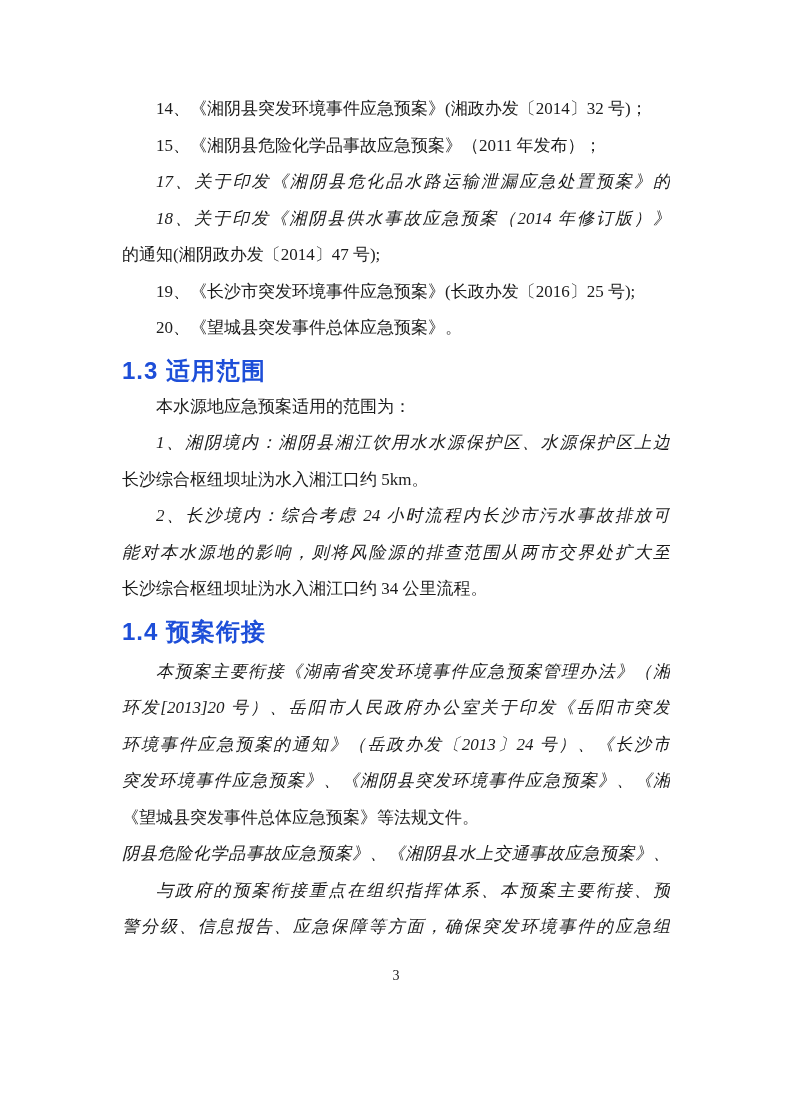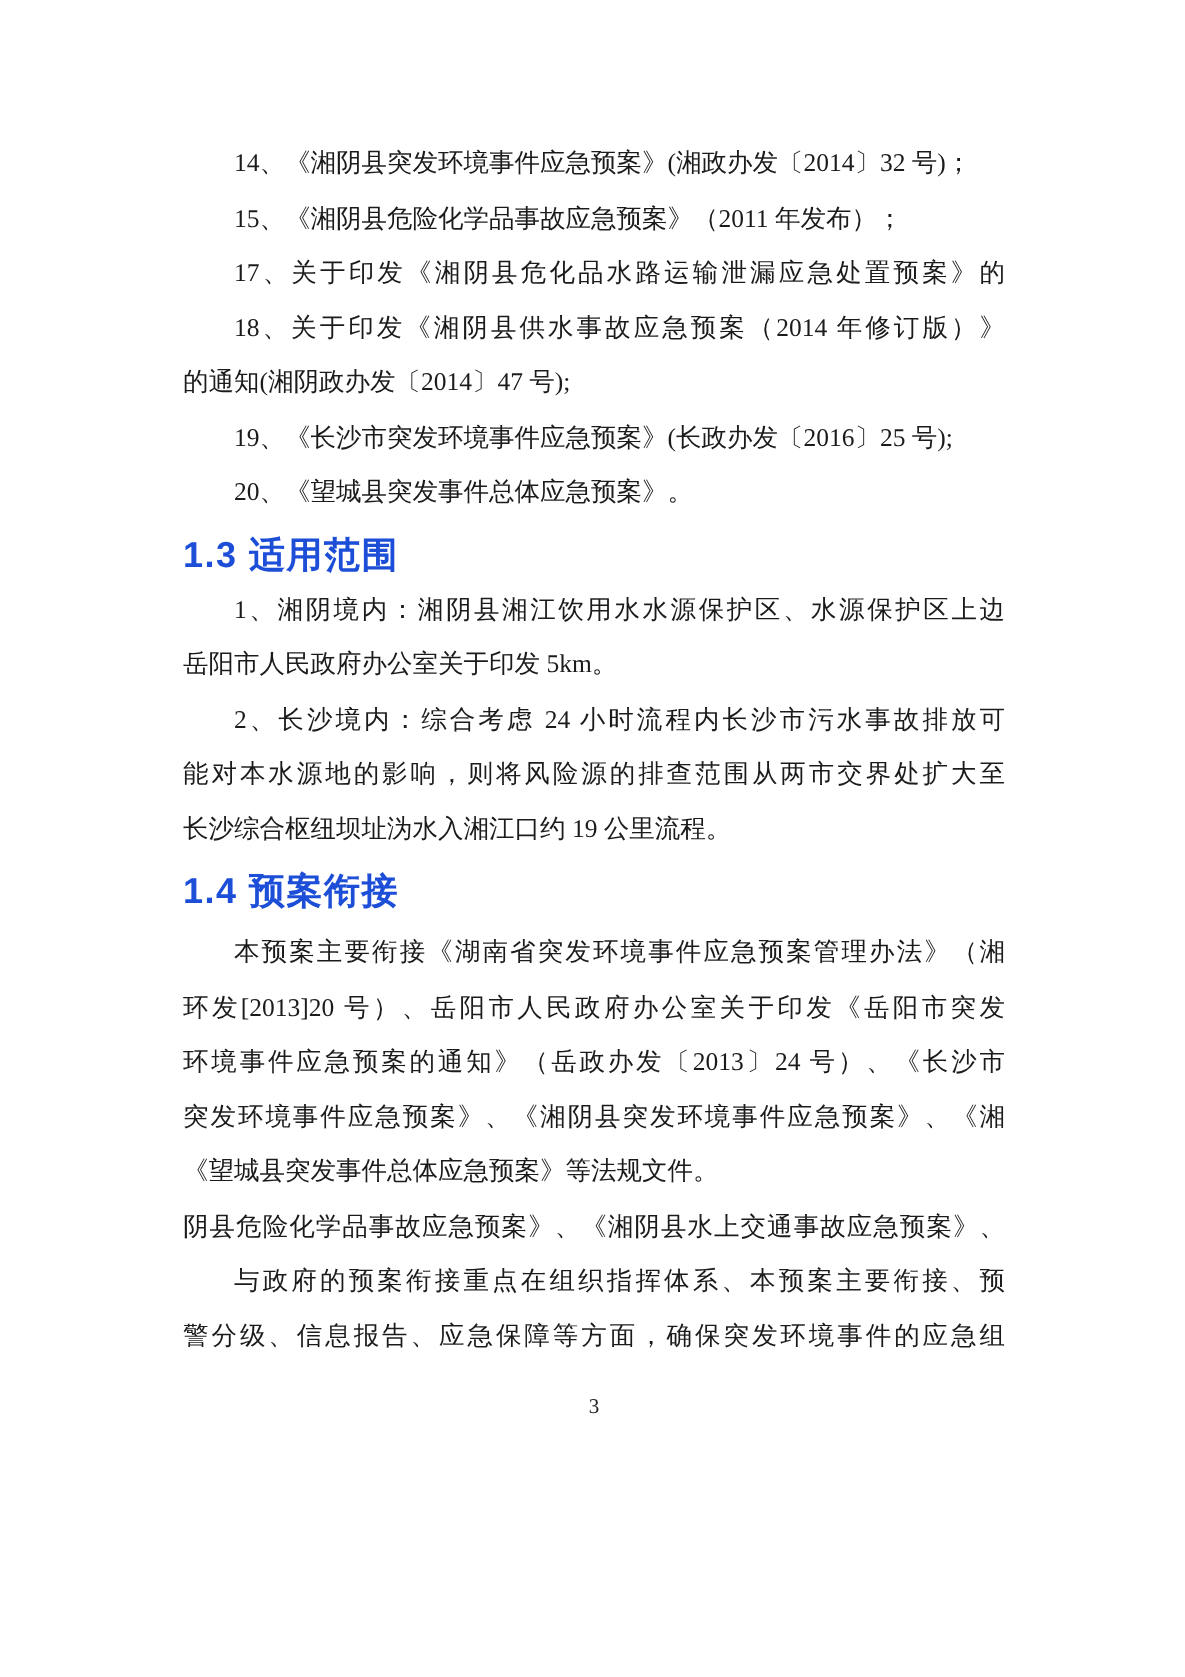--- a/index.html
+++ b/index.html
@@ -24,20 +24,21 @@
     line-height: 36.5px;
     height: 36.5px;
     overflow: hidden;
     text-align: left;
     color: #1b1b1b;
   }
   .ind { text-indent: 2em; }
   .fill {
     text-align: justify;
     text-align-last: justify;
+    font-style: italic;
   }
   .hd {
     font-family: "Liberation Sans", "DejaVu Sans", sans-serif;
     font-weight: 700;
     font-size: 24px;
     line-height: 36px;
     height: 36px;
     margin: 6px 0 0 0;
     color: #1d4ed8;
     letter-spacing: 1px;
@@ -61,25 +62,26 @@
     <p class="ln ind">14、《湘阴县突发环境事件应急预案》(湘政办发〔2014〕32 号)；</p>
     <p class="ln ind">15、《湘阴县危险化学品事故应急预案》（2011 年发布）；</p>
     <p class="ln ind fill">17、关于印发《湘阴县危化品水路运输泄漏应急处置预案》的</p>
     <p class="ln ind fill">18、关于印发《湘阴县供水事故应急预案（2014 年修订版）》</p>
     <p class="ln">的通知(湘阴政办发〔2014〕47 号);</p>
     <p class="ln ind">19、《长沙市突发环境事件应急预案》(长政办发〔2016〕25 号);</p>
     <p class="ln ind">20、《望城县突发事件总体应急预案》。</p>
 
     <h2 class="hd">1.3 适用范围</h2>
 
+    <p class="ln ind">本水源地应急预案适用的范围为：</p>
     <p class="ln ind fill">1、湘阴境内：湘阴县湘江饮用水水源保护区、水源保护区上边</p>
-    <p class="ln">岳阳市人民政府办公室关于印发 5km。</p>
+    <p class="ln">长沙综合枢纽坝址沩水入湘江口约 5km。</p>
     <p class="ln ind fill">2、长沙境内：综合考虑 24 小时流程内长沙市污水事故排放可</p>
     <p class="ln fill">能对本水源地的影响，则将风险源的排查范围从两市交界处扩大至</p>
-    <p class="ln">长沙综合枢纽坝址沩水入湘江口约 19 公里流程。</p>
+    <p class="ln">长沙综合枢纽坝址沩水入湘江口约 34 公里流程。</p>
 
     <h2 class="hd mb4">1.4 预案衔接</h2>
 
     <p class="ln ind fill">本预案主要衔接《湖南省突发环境事件应急预案管理办法》（湘</p>
     <p class="ln fill">环发[2013]20 号）、岳阳市人民政府办公室关于印发《岳阳市突发</p>
     <p class="ln fill">环境事件应急预案的通知》（岳政办发〔2013〕24 号）、《长沙市</p>
     <p class="ln fill">突发环境事件应急预案》、《湘阴县突发环境事件应急预案》、《湘</p>
     <p class="ln">《望城县突发事件总体应急预案》等法规文件。</p>
     <p class="ln fill">阴县危险化学品事故应急预案》、《湘阴县水上交通事故应急预案》、</p>
     <p class="ln ind fill">与政府的预案衔接重点在组织指挥体系、本预案主要衔接、预</p>

